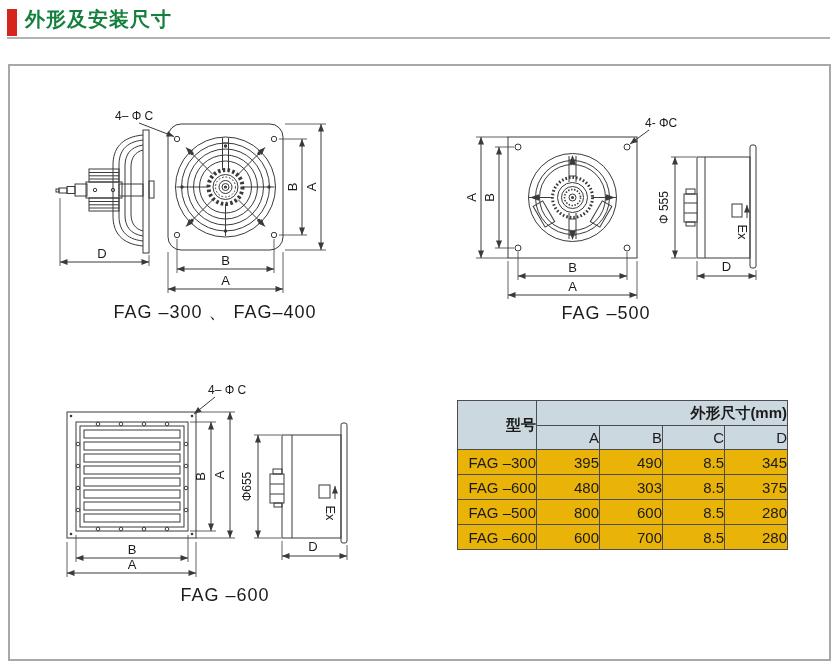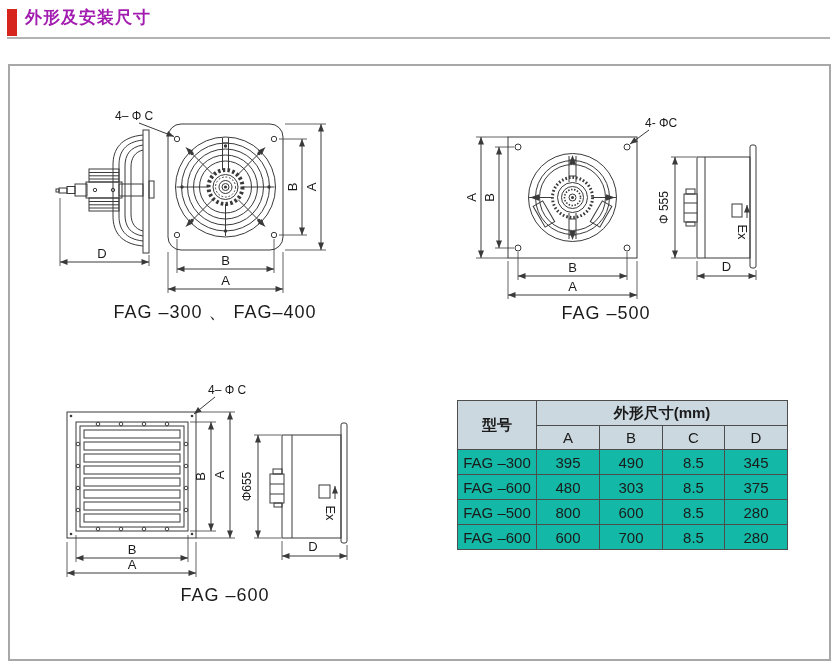--- a/index.html
+++ b/index.html
@@ -3,44 +3,44 @@
 <meta charset="utf-8">
 <style>
   html,body{margin:0;padding:0;}
   body{
     width:840px;height:670px;position:relative;background:#ffffff;
     font-family:"Liberation Sans",sans-serif;color:#1b1b1b;overflow:hidden;
   }
   
   .red-block{position:absolute;left:7px;top:9px;width:10px;height:27px;background:#d5251d;}
   h1.page-title{
-    position:absolute;left:25px;top:6px;margin:0;font-size:17px;font-weight:bold;
-    color:#a21caf;letter-spacing:1px;
+    position:absolute;left:25px;top:6px;margin:0;font-size:20px;font-weight:bold;
+    color:#15803d;letter-spacing:1px;
   }
   .title-rule{position:absolute;left:7px;top:37px;width:823px;height:2px;background:#b3b3b3;}
   
   .frame{position:absolute;left:8px;top:64px;width:819px;height:593px;border:2px solid #a8a8a8;background:#fff;}
   
   svg.fig{position:absolute;overflow:visible;}
   svg .s{stroke:#3a3a3a;fill:none;stroke-width:1;}
   svg .thin{stroke-width:0.8;}
   svg text{fill:#1b1b1b;stroke:none;font-family:"Liberation Sans",sans-serif;font-size:12px;}
   svg text.dimtxt{font-size:13px;}
   svg text.cap{font-size:18px;letter-spacing:1px;}
   svg .dot{fill:#3a3a3a;stroke:none;}
   svg .wh{fill:#ffffff;}
   
   table.dims{
     position:absolute;left:457px;top:400px;width:330px;border-collapse:collapse;
-    table-layout:fixed;font-size:15px;text-align:center;
+    table-layout:fixed;font-size:15px;text-align:right;
   }
   table.dims th,table.dims td{border:1px solid #4d4d4d;padding:0;height:24px;}
   table.dims thead th{background:#ccd8e0;font-weight:600;}
   table.dims thead tr.cols th{font-weight:400;height:23px;}
-  table.dims td{background:#14b8a6;font-weight:400;}
+  table.dims td{background:#eab308;font-weight:400;}
 </style>
 </head>
 <body>
 
 <svg width="0" height="0" style="position:absolute">
   <defs>
     <marker id="arw" viewBox="0 0 10 8" refX="10" refY="4" markerWidth="8" markerHeight="6" markerUnits="userSpaceOnUse" orient="auto-start-reverse">
       <path d="M0,0 L10,4 L0,8 Z" fill="#3a3a3a"></path>
     </marker>
   </defs>

